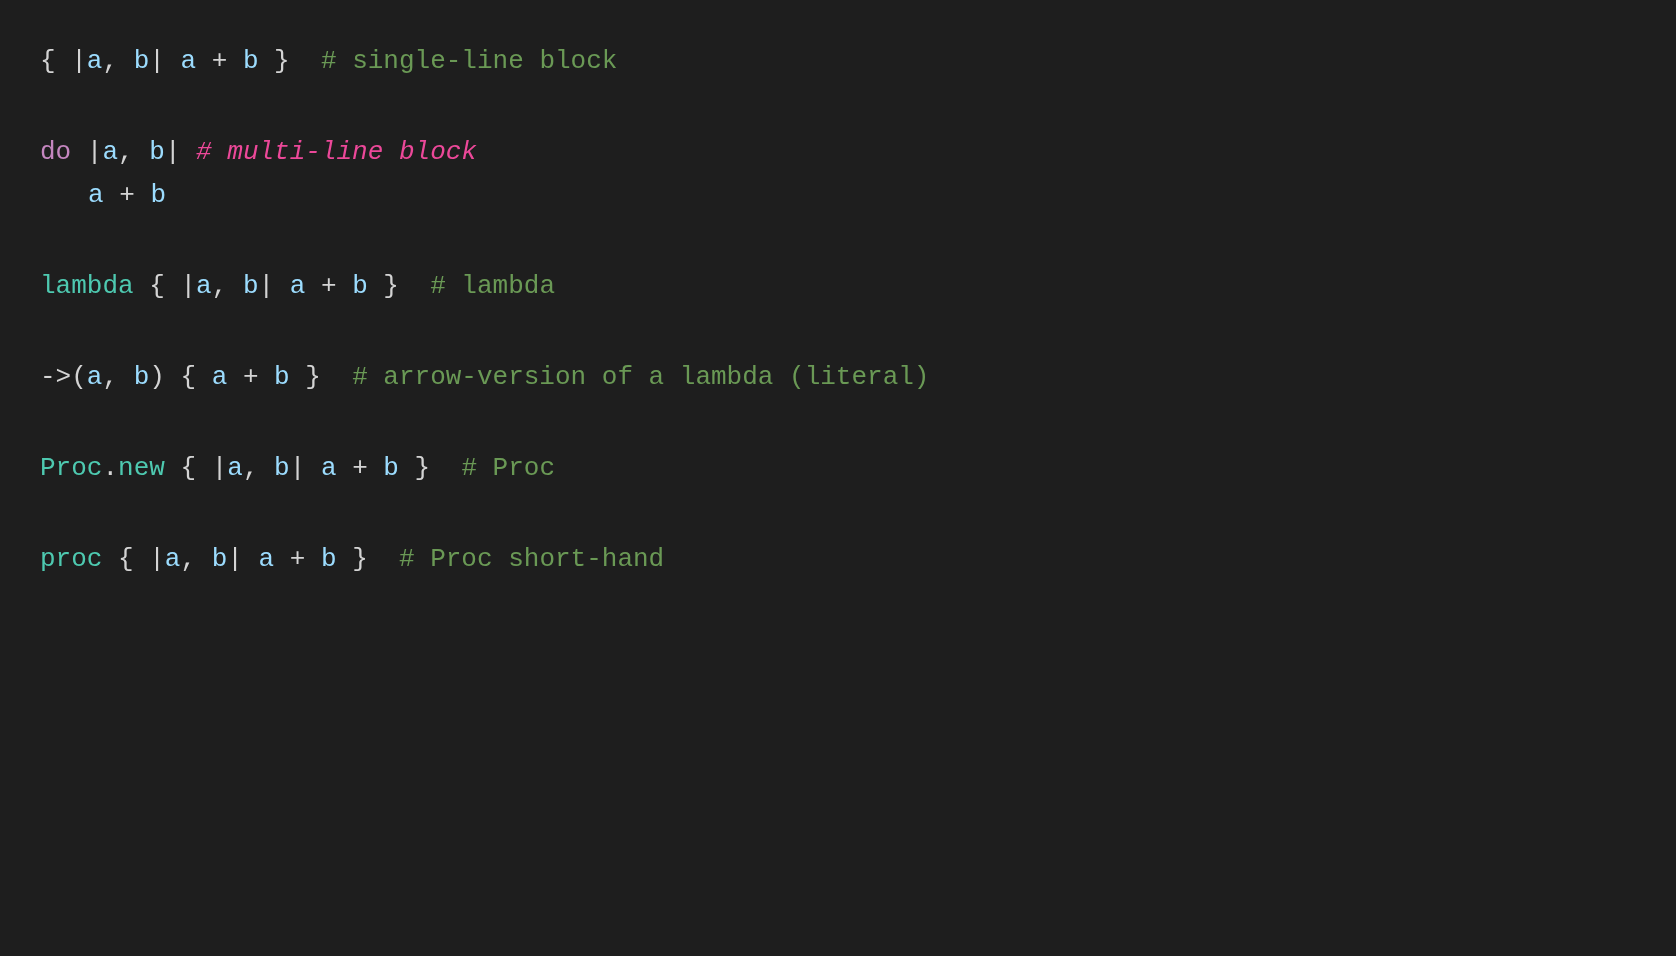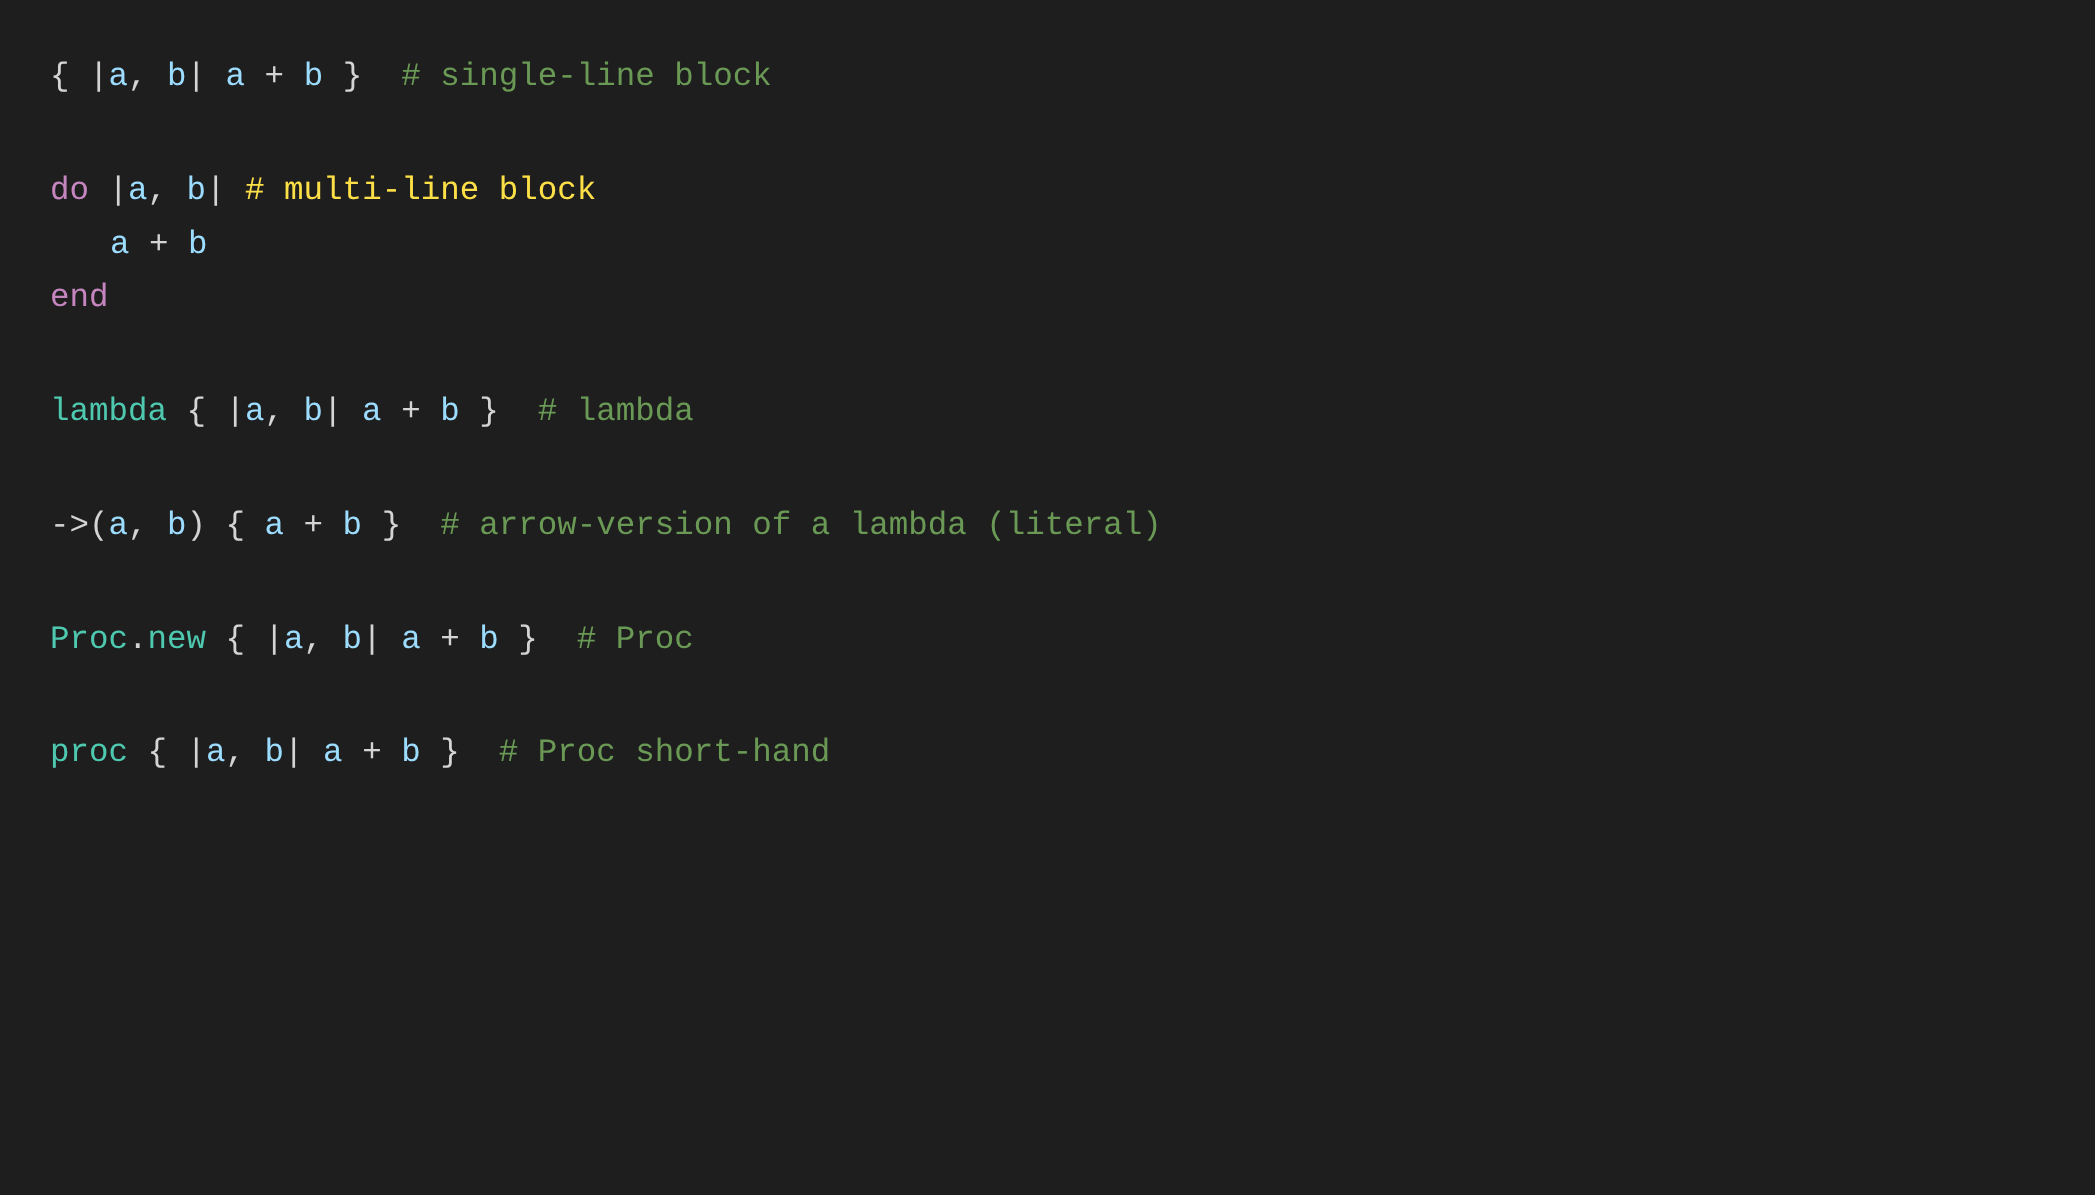--- a/index.html
+++ b/index.html
@@ -43,27 +43,24 @@
 <div class="code-block">
 
   <div class="section">
     <div class="line">
       <span style="color:#d4d4d4;">{ </span><span style="color:#d4d4d4;">|</span><span style="color:#9cdcfe;">a</span><span style="color:#d4d4d4;">, </span><span style="color:#9cdcfe;">b</span><span style="color:#d4d4d4;">|</span><span style="color:#9cdcfe;"> a</span><span style="color:#d4d4d4;"> + </span><span style="color:#9cdcfe;">b</span><span style="color:#d4d4d4;"> }</span><span style="color:#6a9955;">  # single-line block</span>
     </div>
   </div>
 
   <div class="section">
     <div class="line">
-      <span style="color:#c586c0;">do</span><span style="color:#d4d4d4;"> </span><span style="color:#d4d4d4;">|</span><span style="color:#9cdcfe;">a</span><span style="color:#d4d4d4;">, </span><span style="color:#9cdcfe;">b</span><span style="color:#d4d4d4;">|</span><span style="color:#fde047;"> # multi-line block</span>
+      <span style="color:#c586c0;">do</span><span style="color:#d4d4d4;"> </span><span style="color:#d4d4d4;">|</span><span style="color:#9cdcfe;">a</span><span style="color:#d4d4d4;">, </span><span style="color:#9cdcfe;">b</span><span style="color:#d4d4d4;">|</span><span style="color:#ec4899;font-style:italic;"> # multi-line block</span>
     </div>
     <div class="line" style="padding-left:48px;">
       <span style="color:#9cdcfe;">a</span><span style="color:#d4d4d4;"> + </span><span style="color:#9cdcfe;">b</span>
-    </div>
-    <div class="line">
-      <span style="color:#c586c0;">end</span>
     </div>
   </div>
 
   <div class="section">
     <div class="line">
       <span style="color:#4ec9b0;">lambda</span><span style="color:#d4d4d4;"> { </span><span style="color:#d4d4d4;">|</span><span style="color:#9cdcfe;">a</span><span style="color:#d4d4d4;">, </span><span style="color:#9cdcfe;">b</span><span style="color:#d4d4d4;">|</span><span style="color:#9cdcfe;"> a</span><span style="color:#d4d4d4;"> + </span><span style="color:#9cdcfe;">b</span><span style="color:#d4d4d4;"> }</span><span style="color:#6a9955;">  # lambda</span>
     </div>
   </div>
 
   <div class="section">

